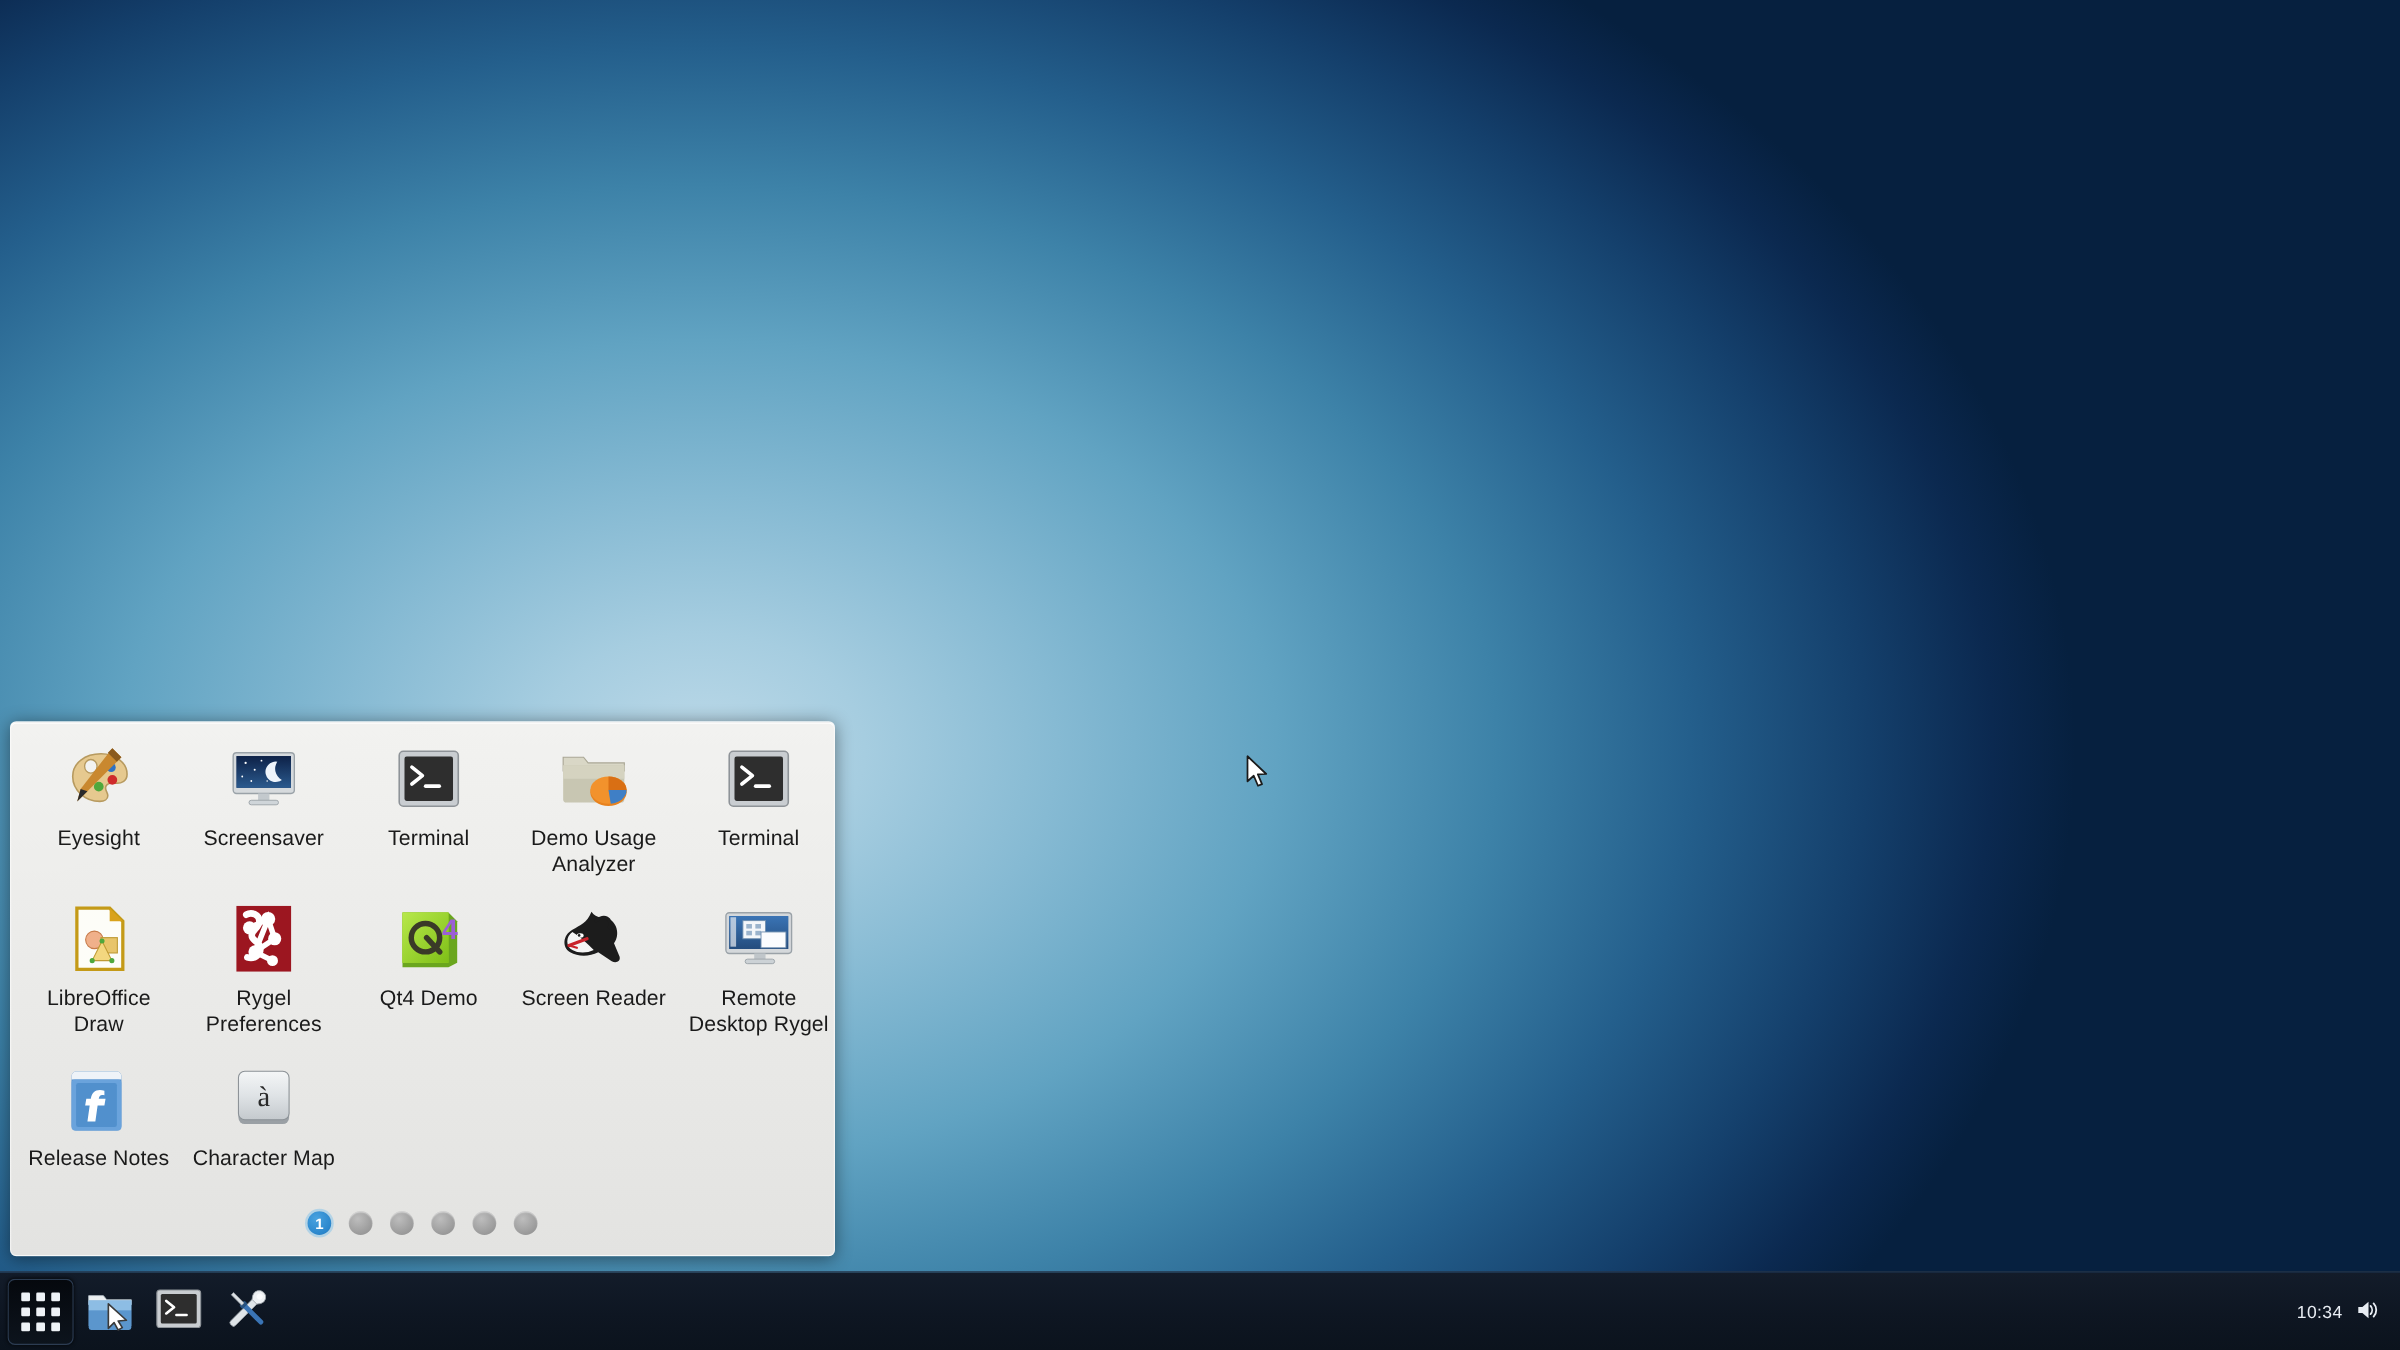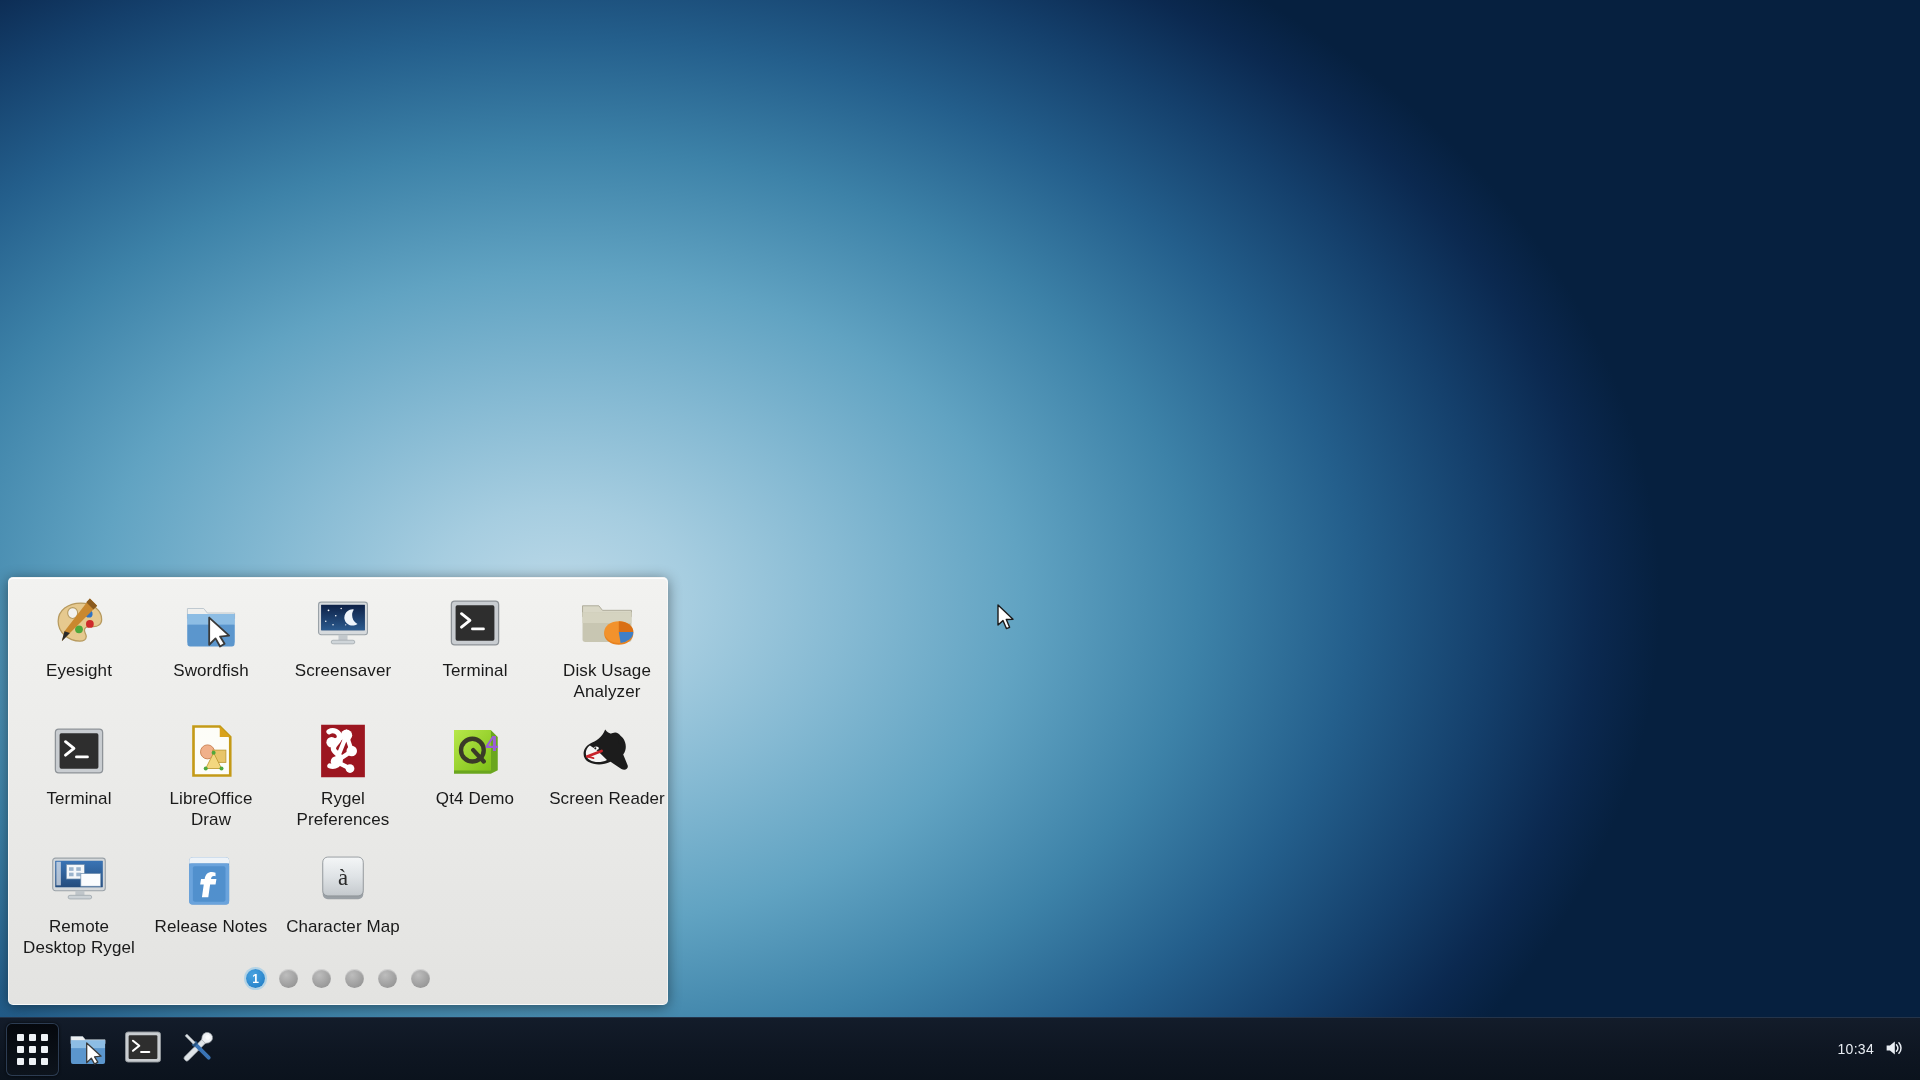--- a/index.html
+++ b/index.html
@@ -111,32 +111,20 @@
             <circle cx="44" cy="33" r="4.3" fill="#cf2b2b"></circle>
             <circle cx="32" cy="39" r="4.3" fill="#4fa83c"></circle>
             <path d="M44 5 L52 13 L22 43 L13 52 L16 41 Z" fill="#c9882f"></path>
             <path d="M16 41 L13 52 L22 43 Z" fill="#2a2a2a"></path>
             <path d="M44 5 L52 13 L48 17 L40 9 Z" fill="#8a5a1e"></path>
           </svg>
         </div>
         <div class="app-label">Eyesight</div>
       </div>
 
-      <div class="app-cell">
-        <div class="app-icon">
-          <svg width="58" height="58" viewBox="0 0 64 64">
-            <path d="M6 16h18l4 5h30v6H6z" fill="#f0f0ee" stroke="#b9c4cc" stroke-width="1"></path>
-            <path d="M6 22h52v30a3 3 0 0 1-3 3H9a3 3 0 0 1-3-3z" fill="#6ba4d6"></path>
-            <path d="M6 22h52v12H6z" fill="#8dbde4"></path>
-            <path d="M6 34h52v21a3 3 0 0 1-3 3H9a3 3 0 0 1-3-3z" fill="#5b96cd"></path>
-            <path d="M30 26 L30 56 L37 49 L42 58 L47 55 L42 47 L52 46 Z" fill="#ffffff" stroke="#3a3a3a" stroke-width="2" stroke-linejoin="round"></path>
-          </svg>
-        </div>
-        <div class="app-label">Swordfish</div>
-      </div>
 
       <div class="app-cell">
         <div class="app-icon">
           <svg width="58" height="58" viewBox="0 0 64 64">
             <rect x="5" y="9" width="54" height="36" rx="3" fill="#d6dadd" stroke="#9aa2a8" stroke-width="1.2"></rect>
             <rect x="8" y="12" width="48" height="28" fill="#16315c"></rect>
             <rect x="8" y="12" width="48" height="28" fill="url(#ng)"></rect>
             <defs>
                 <linearGradient id="ng" x1="0" y1="0" x2="0" y2="1">
               <stop offset="0" stop-color="#0d2147"></stop>
@@ -174,21 +162,21 @@
           <svg width="58" height="58" viewBox="0 0 64 64">
             <path d="M5 13h18l4 5h32v7H5z" fill="#d9d7c6" stroke="#aaa795" stroke-width="1"></path>
             <path d="M5 20h54v30a3 3 0 0 1-3 3H8a3 3 0 0 1-3-3z" fill="#c8c6b2"></path>
             <path d="M5 20h54v12H5z" fill="#d5d3c0"></path>
             <ellipse cx="45" cy="44" rx="16" ry="12" fill="#e8821e"></ellipse>
             <ellipse cx="45" cy="42" rx="16" ry="12" fill="#f2922c"></ellipse>
             <path d="M45 42 L61 42 A16 12 0 0 1 47 54 Z" fill="#3f7fc6"></path>
             <path d="M45 42 L45 30 A16 12 0 0 1 61 42 Z" fill="#d96f14"></path>
           </svg>
         </div>
-        <div class="app-label">Disk Usage Analyzer</div>
+        <div class="app-label">Demo Usage Analyzer</div>
       </div>
 
       <div class="app-cell">
         <div class="app-icon">
           <svg width="54" height="54" viewBox="0 0 64 64">
             <rect x="4" y="6" width="56" height="52" rx="4" fill="#c9cdd1" stroke="#8e9398" stroke-width="1.5"></rect>
             <rect x="9" y="11" width="46" height="42" rx="2" fill="#2e2e2e"></rect>
             <path d="M16 21 L26 29 L16 37" stroke="#fff" stroke-width="3.4" fill="none" stroke-linecap="round" stroke-linejoin="round"></path>
             <path d="M29 39 H42" stroke="#fff" stroke-width="3.4" stroke-linecap="round"></path>
           </svg>

